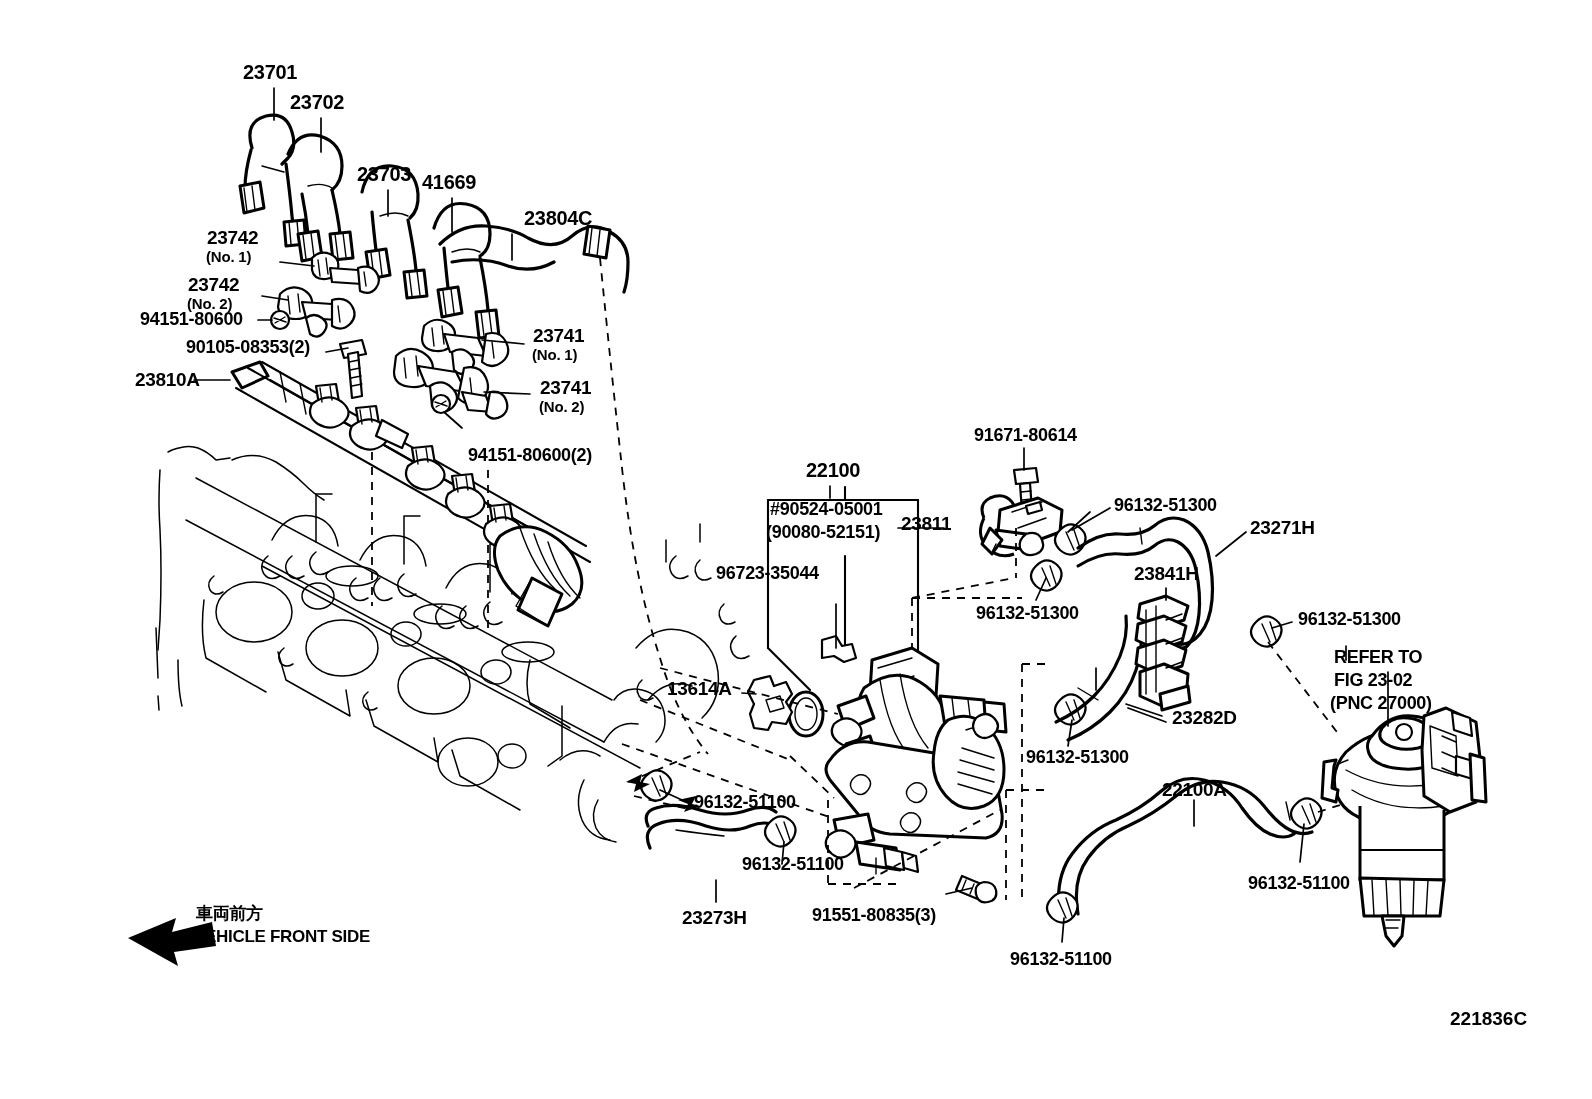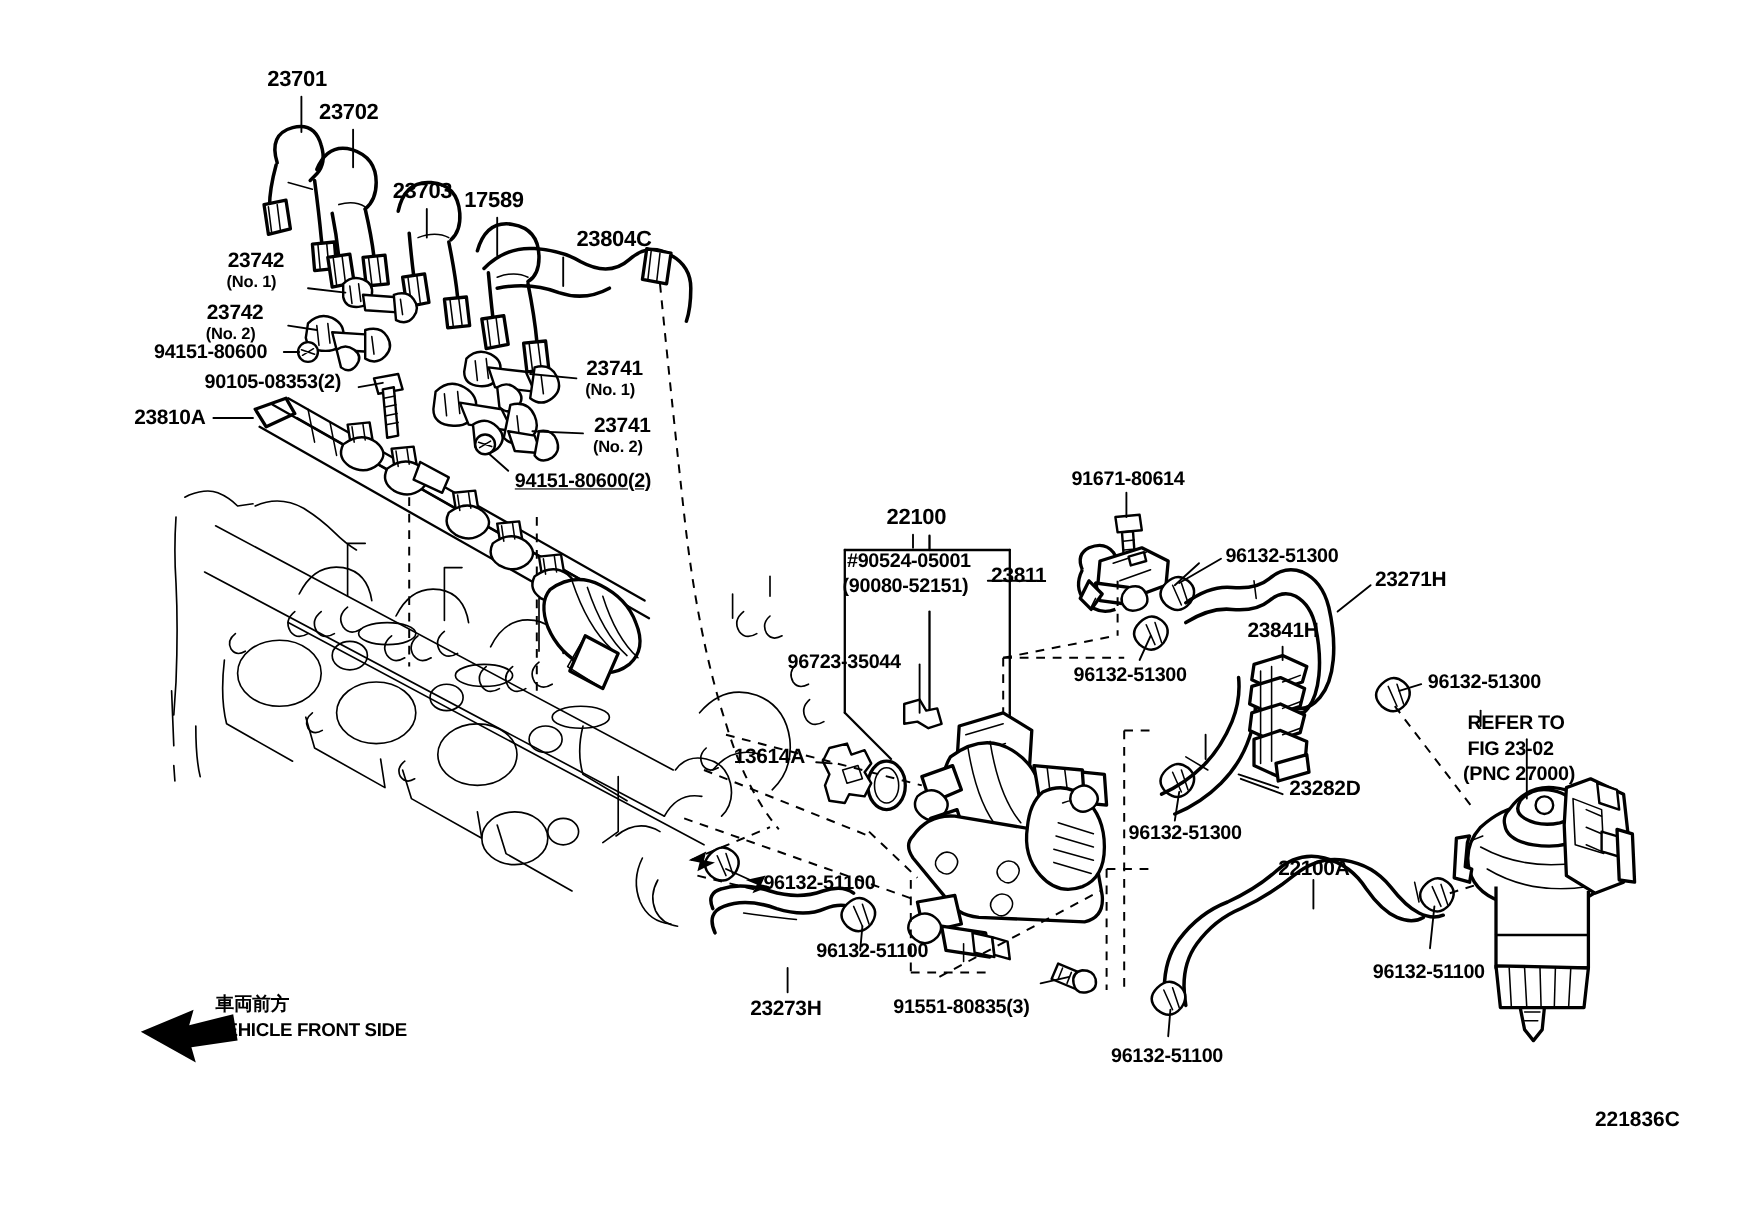--- a/index.html
+++ b/index.html
@@ -531,41 +531,41 @@
     <path class="ld" d="M836 604 L836 648"></path>
 
     <g>
       <path class="fillk" d="M128 938 L176 918 L172 932 L212 922 L216 946 L174 952 L178 966 z"></path>
     </g>
   </svg>
 
   <div class="lbl s20" style="left:243px; top:62px;">23701</div>
   <div class="lbl s20" style="left:290px; top:92px;">23702</div>
   <div class="lbl s20" style="left:357px; top:164px;">23703</div>
-  <div class="lbl s20" style="left:422px; top:172px;">17589</div>
+  <div class="lbl s20" style="left:422px; top:172px;">41669</div>
   <div class="lbl s20" style="left:477px; top:208px;margin-left:47px;">23804C</div>
 
   <div class="lbl s19" style="left:207px; top:228px;">23742</div>
   <div class="lbl sub" style="left:206px; top:249px;">(No. 1)</div>
   <div class="lbl s19" style="left:188px; top:275px;">23742</div>
   <div class="lbl sub" style="left:187px; top:296px;">(No. 2)</div>
   <div class="lbl s18" style="left:140px; top:310px;">94151-80600</div>
   <div class="lbl s18" style="left:186px; top:338px;">90105-08353(2)</div>
-  <div class="lbl s19" style="left:122px; top:370px;">23810A</div>
+  <div class="lbl s19" style="left:135px; top:370px;">23810A</div>
 
   <div class="lbl s19" style="left:533px; top:326px;">23741</div>
   <div class="lbl sub" style="left:532px; top:347px;">(No. 1)</div>
   <div class="lbl s19" style="left:540px; top:378px;">23741</div>
   <div class="lbl sub" style="left:539px; top:399px;">(No. 2)</div>
-  <div class="lbl s18" style="left:468px; top:428px;text-decoration:underline;">94151-80600(2)</div>
+  <div class="lbl s18" style="left:468px; top:446px;">94151-80600(2)</div>
 
   <div class="lbl s20" style="left:806px; top:460px;">22100</div>
   <div class="lbl s18" style="left:770px; top:500px;">#90524-05001</div>
   <div class="lbl s18" style="left:766px; top:523px;">(90080-52151)</div>
-  <div class="lbl s18" style="left:716px; top:592px;">96723-35044</div>
+  <div class="lbl s18" style="left:716px; top:564px;">96723-35044</div>
   <div class="lbl s19" style="left:667px; top:679px;">13614A</div>
 
   <div class="lbl s19" style="left:901px; top:514px;">23811</div>
   <div class="lbl s18" style="left:974px; top:426px;">91671-80614</div>
   <div class="lbl s18" style="left:1114px; top:496px;">96132-51300</div>
   <div class="lbl s18" style="left:976px; top:604px;">96132-51300</div>
   <div class="lbl s18" style="left:1026px; top:748px;">96132-51300</div>
   <div class="lbl s18" style="left:1298px; top:610px;">96132-51300</div>
 
   <div class="lbl s19" style="left:1250px; top:518px;">23271H</div>

